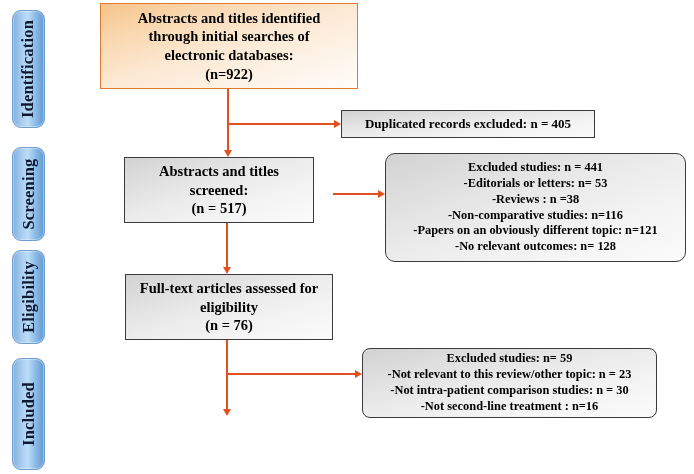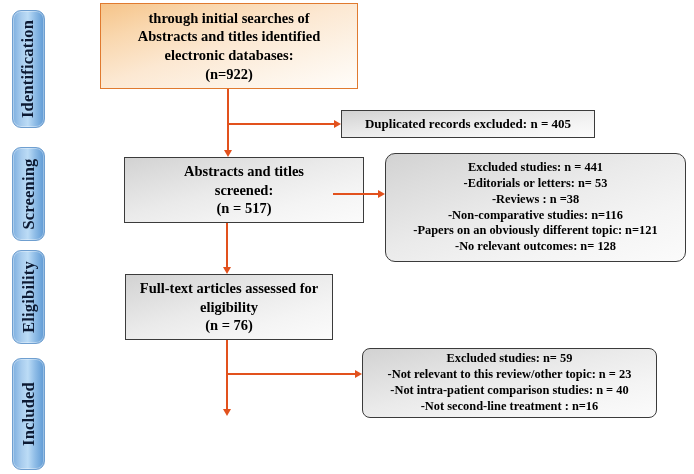--- a/index.html
+++ b/index.html
@@ -112,37 +112,37 @@
 
   <div class="stage-badge" style="left:12px; top:250px; width:33px; height:94px;">
     <span>Eligibility</span>
   </div>
 
   <div class="stage-badge" style="left:12px; top:358px; width:33px; height:112px;">
     <span>Included</span>
   </div>
 
   <div class="box orange" style="left:100px; top:3px; width:258px; height:86px; font-size:14.5px;">
+    <span class="line">Abstracts and titles identified</span>
     <span class="line">through initial searches of</span>
-    <span class="line">Abstracts and titles identified</span>
     <span class="line">electronic databases:</span>
     <span class="line">(n=922)</span>
   </div>
 
   <div class="vline" style="left:227px; top:89px; height:62px;"></div>
   <div class="arrow-down" style="left:223.5px; top:150px;"></div>
 
   <div class="hline" style="left:227px; top:123px; width:108px;"></div>
   <div class="arrow-right" style="left:334px; top:119.5px;"></div>
 
   <div class="box gray" style="left:341px; top:110px; width:254px; height:28px; font-size:13px;">
     <span class="line">Duplicated records excluded: n = 405</span>
   </div>
 
-  <div class="box gray" style="left:124px; top:157px; width:240px; height:66px; font-size:14.5px;">
+  <div class="box gray" style="left:124px; top:157px; width:190px; height:66px; font-size:14.5px;">
     <span class="line">Abstracts and titles</span>
     <span class="line">screened:</span>
     <span class="line">(n = 517)</span>
   </div>
 
   <div class="hline" style="left:333px; top:193px; width:46px;"></div>
   <div class="arrow-right" style="left:378px; top:189.5px;"></div>
 
   <div class="box gray" style="left:385px; top:153px; width:301px; height:109px; font-size:12.4px;border-radius:10px;">
     <span class="line">Excluded studies: n = 441</span>
@@ -164,18 +164,18 @@
 
   <div class="vline" style="left:226px; top:340px; height:70px;"></div>
   <div class="arrow-down" style="left:222.5px; top:409px;"></div>
 
   <div class="hline" style="left:226px; top:373px; width:130px;"></div>
   <div class="arrow-right" style="left:355px; top:369.5px;"></div>
 
   <div class="box gray" style="left:362px; top:348px; width:295px; height:70px; font-size:12.4px;border-radius:8px;">
     <span class="line">Excluded studies: n= 59</span>
     <span class="line">-Not relevant to this review/other topic: n = 23</span>
-    <span class="line">-Not intra-patient comparison studies: n = 40</span>
+    <span class="line">-Not intra-patient comparison studies: n = 30</span>
     <span class="line">-Not second-line treatment : n=16</span>
   </div>
 
 
 </div>
 
 </body></html>

